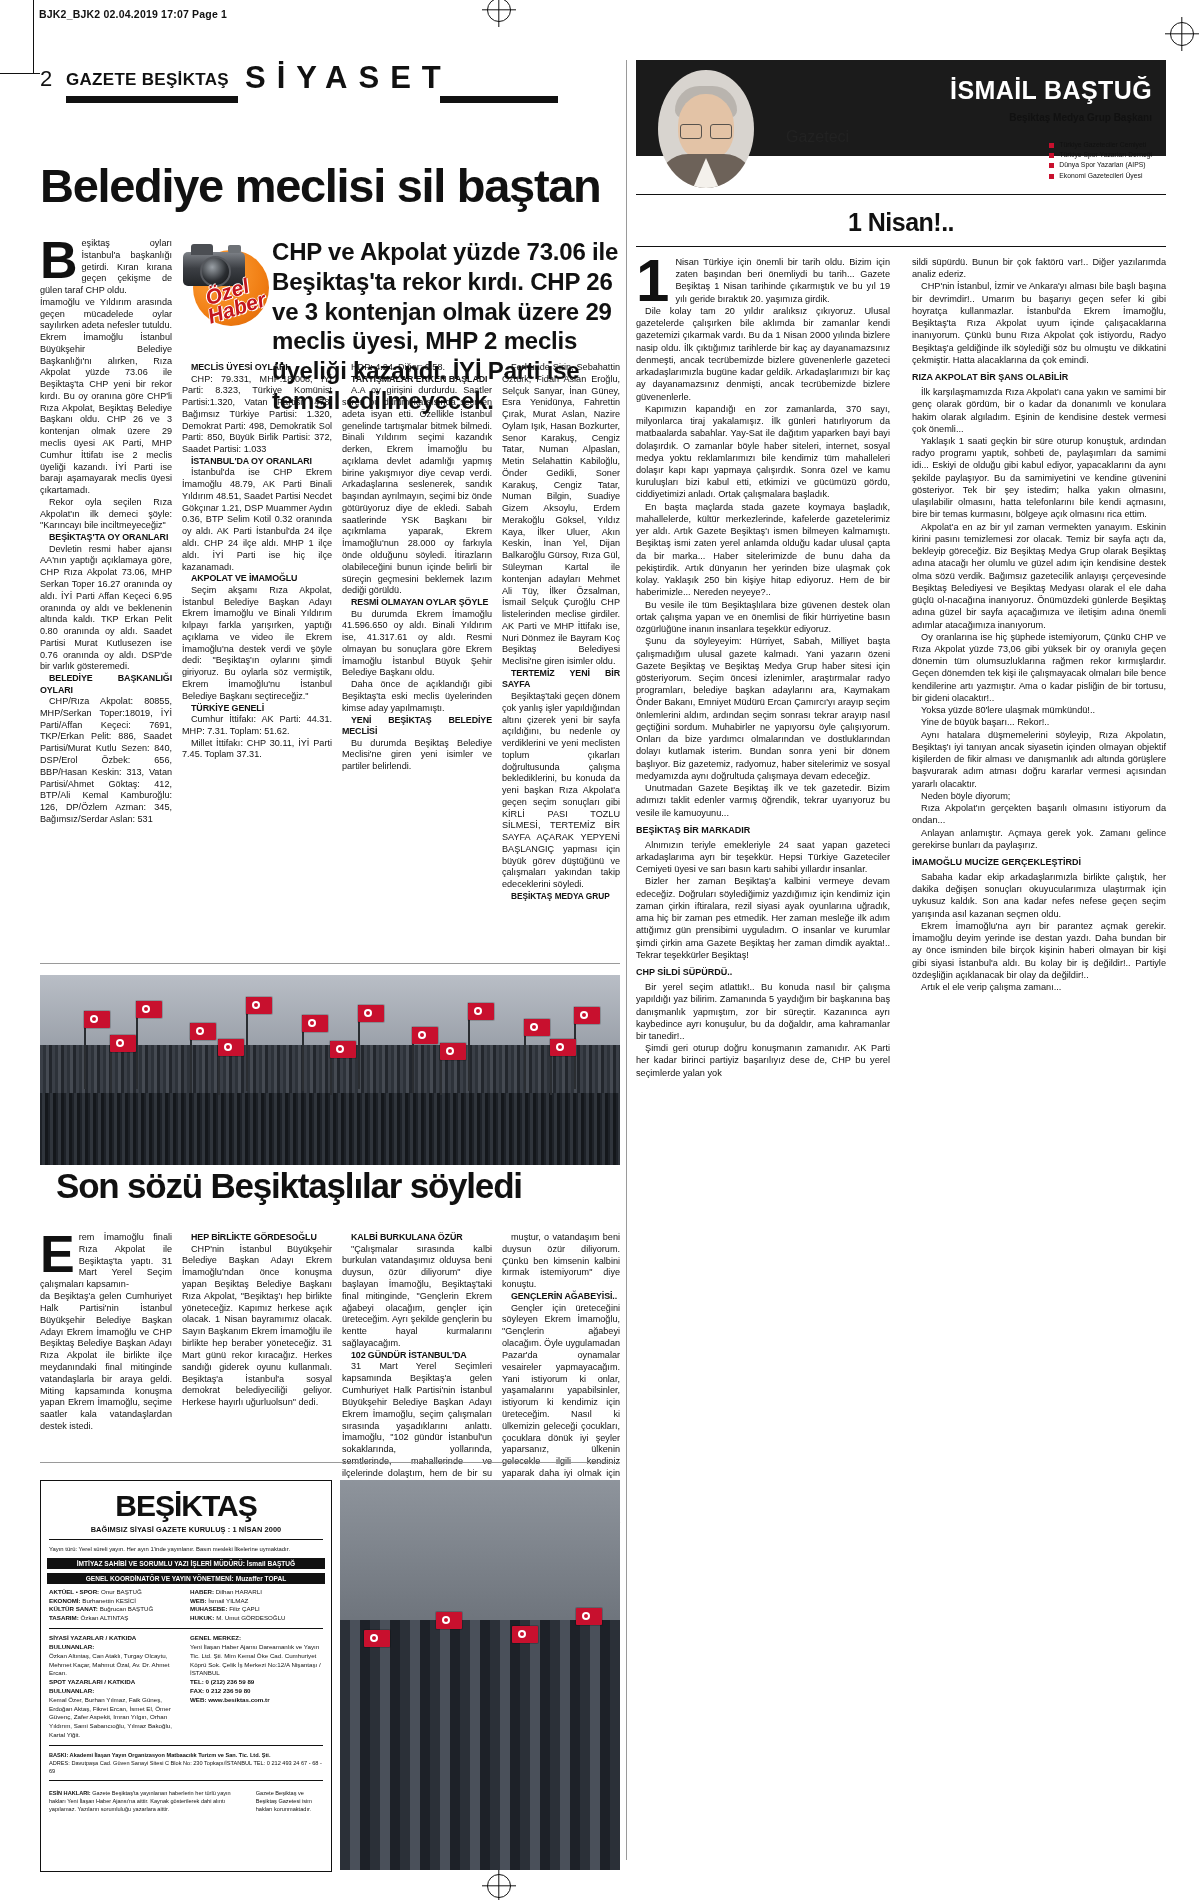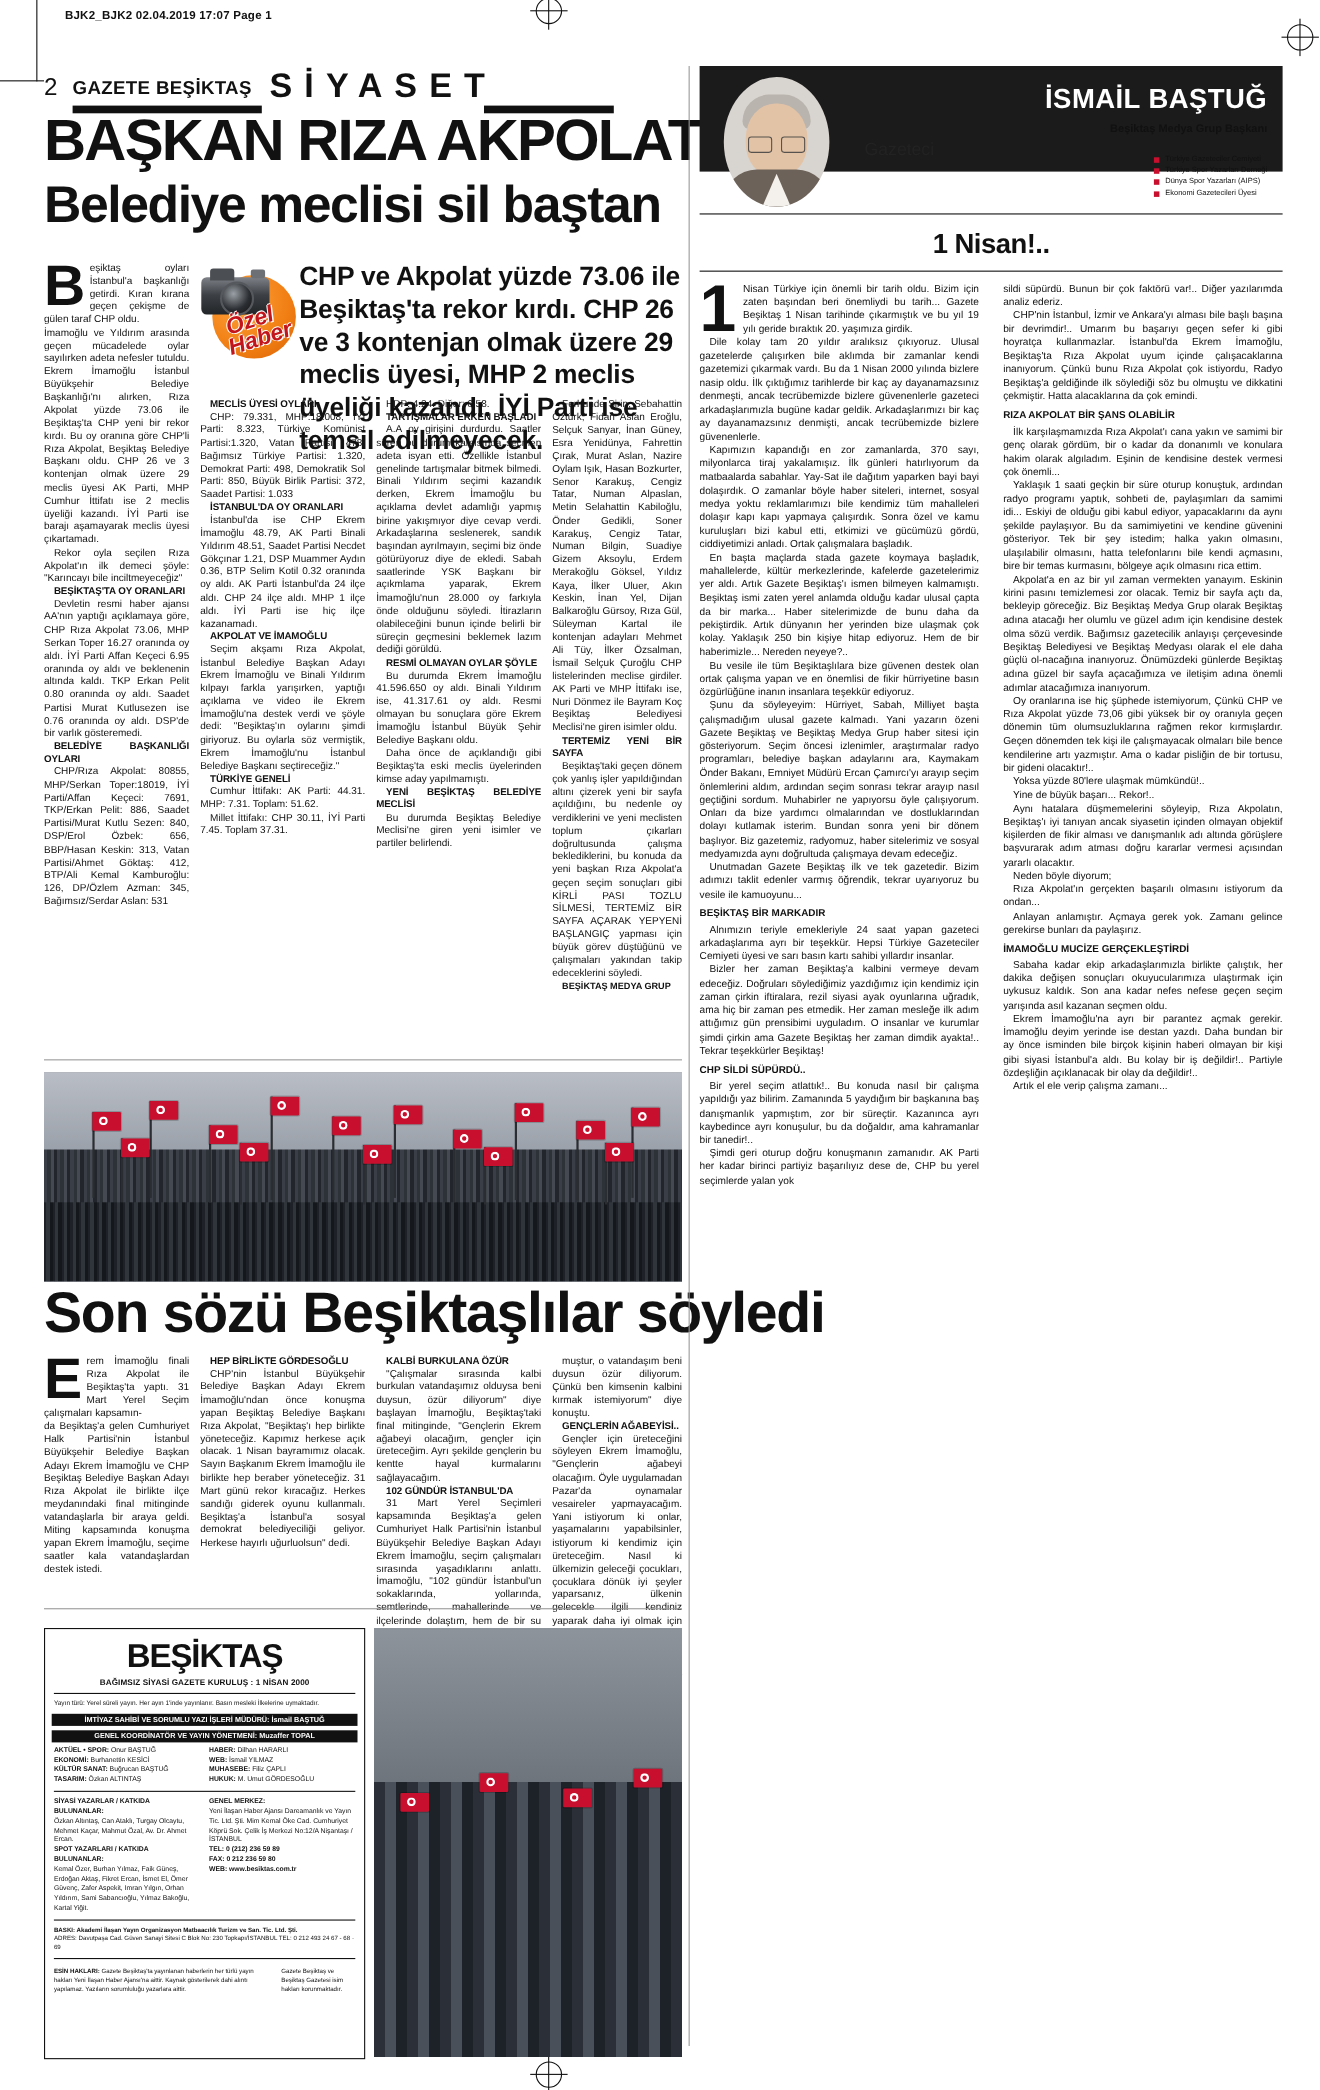--- a/index.html
+++ b/index.html
@@ -1,21 +1,21 @@
 <!DOCTYPE html>
 <html lang="tr"><head>
 <meta charset="utf-8">
 <title>Gazete Beşiktaş - Sayfa 2</title>
 <style>
   html,body{margin:0;padding:0;background:#f2f2f2;}
   body{font-family:"Liberation Sans",sans-serif;color:#111;}
   .page{position:relative;width:1200px;height:1900px;background:#ffffff;overflow:hidden;}
 
   
-  .print-slug{position:absolute;left:59px;top:8px;font-size:10.5px;font-weight:bold;letter-spacing:.2px;color:#111;}
+  .print-slug{position:absolute;left:39px;top:8px;font-size:10.5px;font-weight:bold;letter-spacing:.2px;color:#111;}
   .crop-v{position:absolute;background:#111;}
   .reg-mark{position:absolute;width:22px;height:22px;border:1.4px solid #111;border-radius:50%;}
   .reg-mark:before{content:"";position:absolute;left:50%;top:-6px;width:1.4px;height:34px;background:#111;transform:translateX(-50%);}
   .reg-mark:after{content:"";position:absolute;top:50%;left:-6px;height:1.4px;width:34px;background:#111;transform:translateY(-50%);}
 
   
   .masthead{position:absolute;left:40px;top:62px;width:560px;height:36px;}
   .folio{position:absolute;left:0;top:4px;font-size:22px;color:#111;font-weight:400;}
   .paper-name{position:absolute;left:26px;top:8px;font-size:17px;font-weight:bold;letter-spacing:.3px;}
   .sec-rule-l{position:absolute;left:26px;top:34px;width:172px;height:7px;background:#111;}
@@ -65,21 +65,21 @@
     background:repeating-linear-gradient(90deg,#3a3f47 0 3px,#2d3239 3px 6px,#454a52 6px 9px,#22262c 9px 12px);}
   .photo-main .crowd2{position:absolute;left:0;right:0;bottom:0;height:72px;
     background:repeating-linear-gradient(90deg,#1e2228 0 2px,#30353c 2px 5px,#14171b 5px 8px);}
   .flag{position:absolute;width:26px;height:17px;background:#c8102e;border-radius:1px;
     box-shadow:0 0 0 1px rgba(0,0,0,.18);}
   .flag:after{content:"";position:absolute;left:6px;top:4px;width:8px;height:8px;border-radius:50%;
     box-shadow:inset 0 0 0 2px #fff;}
   .flagpole{position:absolute;width:1.5px;background:#2a2d31;}
 
   
-  .hl3{position:absolute;left:40px;top:1168px;width:580px;font-size:52px;line-height:1;font-weight:bold;letter-spacing:-1.2px;white-space:nowrap;}
+  .hl3{position:absolute;left:56px;top:1168px;width:580px;font-size:35px;line-height:1;font-weight:bold;letter-spacing:-1.2px;white-space:nowrap;}
 
   
   .lc{position:absolute;font-size:9.1px;line-height:1.3;text-align:justify;}
   .lc p{margin:0;text-indent:9px;}
   .lc p.noind{text-indent:0;}
   .l1{left:40px;top:1232px;width:132px;}
   .l2{left:182px;top:1232px;width:150px;}
   .l3{left:342px;top:1232px;width:150px;}
   .l4{left:502px;top:1232px;width:118px;}
 
@@ -147,21 +147,20 @@
   <div class="reg-mark" style="left:1170px;top:22px;"></div>
 
   <div class="masthead">
     <div class="folio">2</div>
     <div class="paper-name">GAZETE BEŞİKTAŞ</div>
     <div class="sec-rule-l"></div>
     <div class="section-word">SİYASET</div>
     <div class="sec-rule-r"></div>
   </div>
 
-  <div class="hl1">BAŞKAN RIZA AKPOLAT</div>
   <div class="hl2">Belediye meclisi sil baştan</div>
 
   <div class="spot">
     <div class="ball"></div>
     <div class="cam">
       <div class="body"></div>
         <div class="hump"></div>
         <div class="lens"></div>
         <div class="flash"></div>
     </div>

